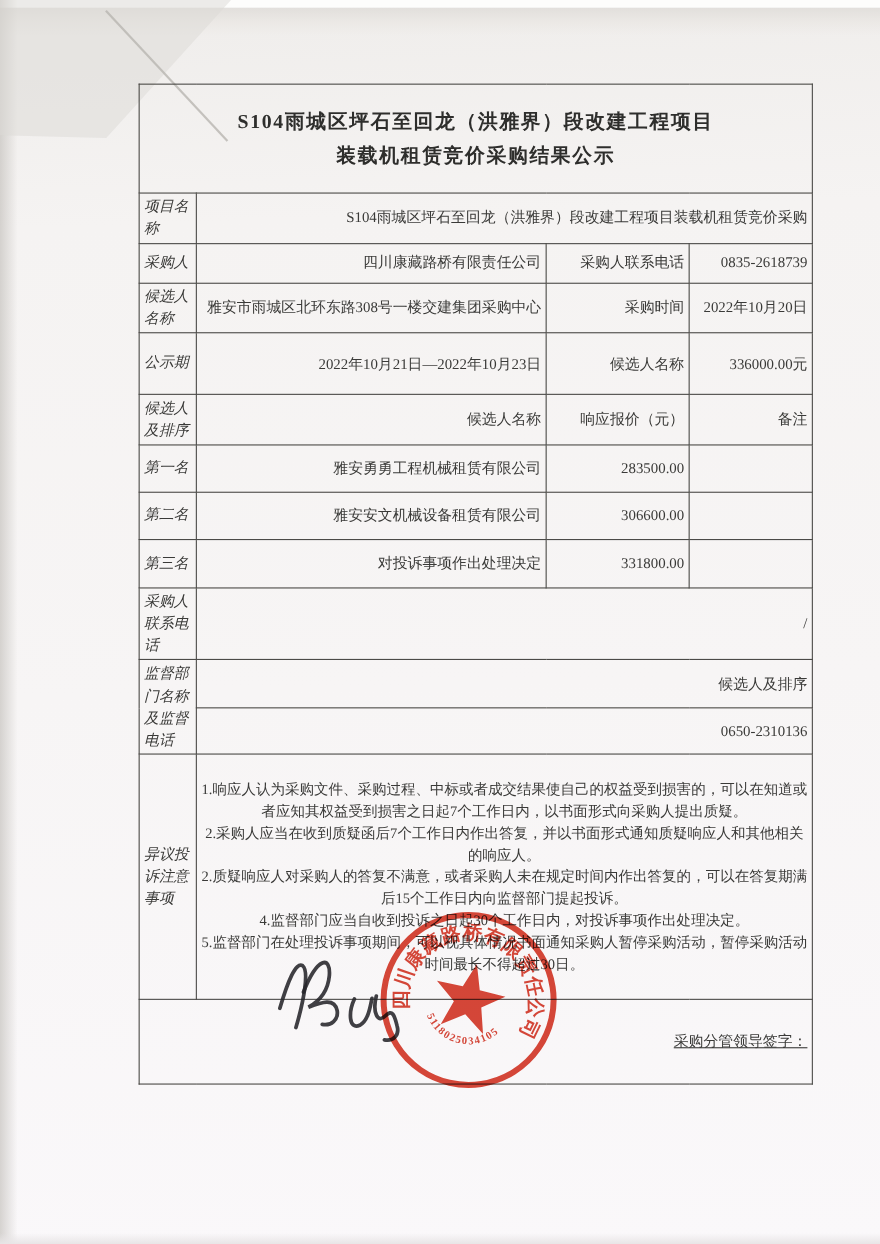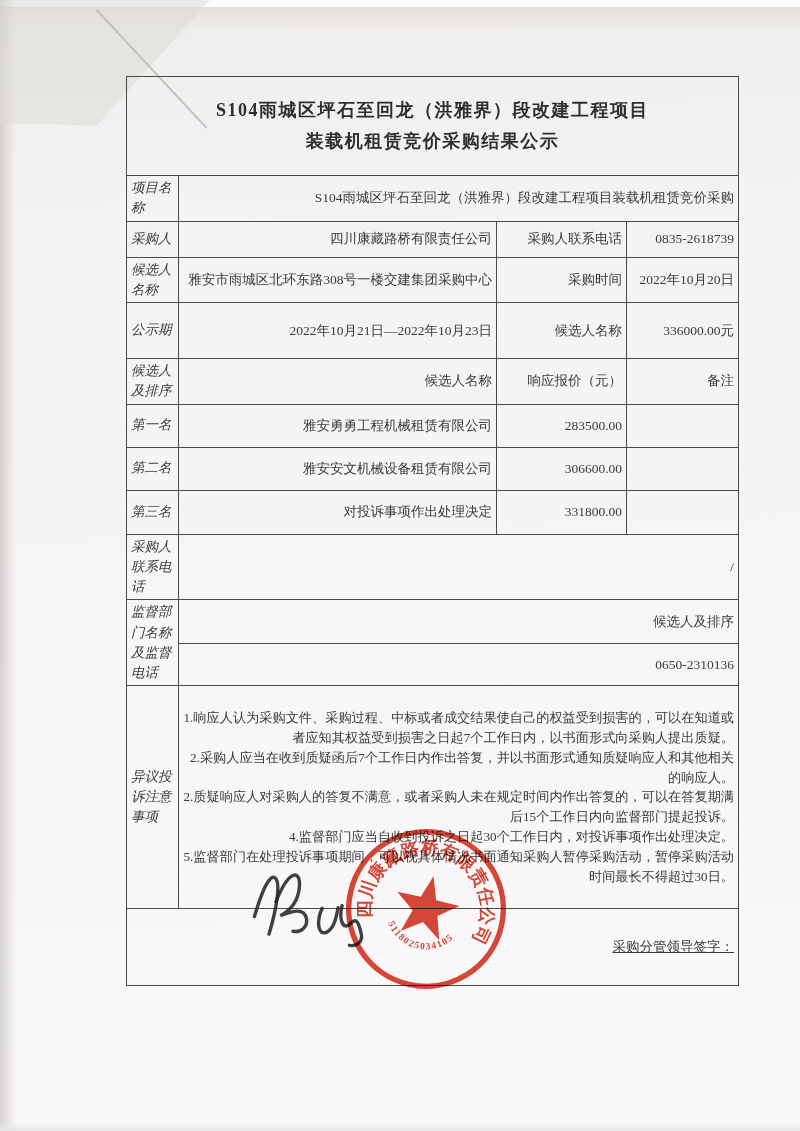--- a/index.html
+++ b/index.html
@@ -41,21 +41,21 @@
     vertical-align:middle;
     padding:2px 4px;
     overflow:hidden;
   }
   .title-cell { text-align:center; }
   .title-line { font-size:18px; font-weight:bold; letter-spacing:1.5px; color:#2e2e2c; line-height:1.75; }
   td.lbl  { text-align:left; padding:3px 3px 3px 6px; line-height:1.5;font-style:italic; }
   td.vl   { text-align:right; padding-left:7px; }
   td.c    { text-align:right; }
   td.complaint-cell { padding:10px 10px; }
-  .complaint-cell p { margin:0; line-height:1.5; font-size:13.2px; text-align:right; }
+  .complaint-cell p { margin:0; line-height:1.5; font-size:13.2px; text-align:center; }
   td.sign-cell { text-align:right; padding-left:10px;text-decoration:underline; }
 
   
   .signature { position:absolute; left:246px; top:856px; width:165px; height:95px; transform:rotate(-2deg); z-index:3; }
   .signature path { stroke:#26262a; stroke-width:3.4; fill:none; stroke-linecap:round; opacity:.88; }
   .stamp {
     position:absolute; left:342px; top:825px; width:168px; height:168px;
     transform:rotate(13deg);
     mix-blend-mode:multiply; opacity:.93; z-index:4;
   }

